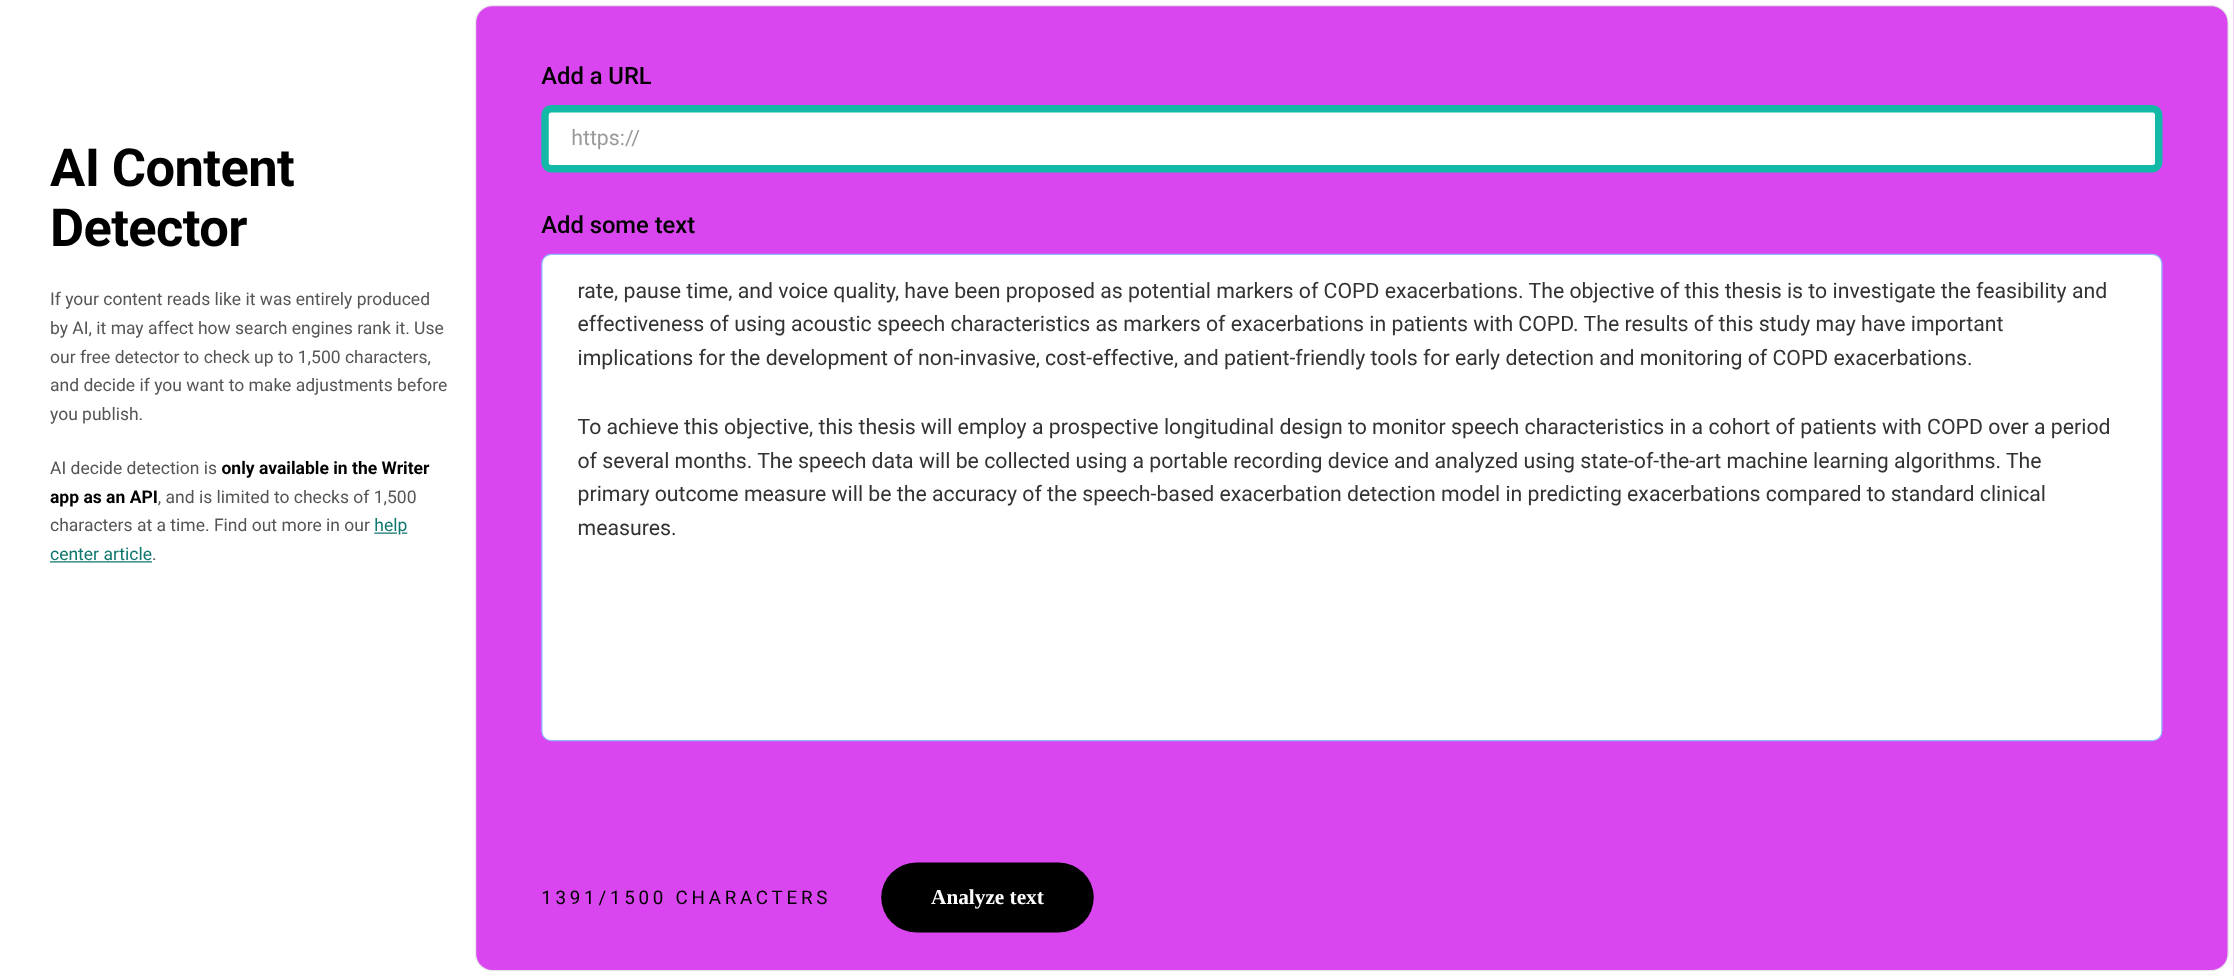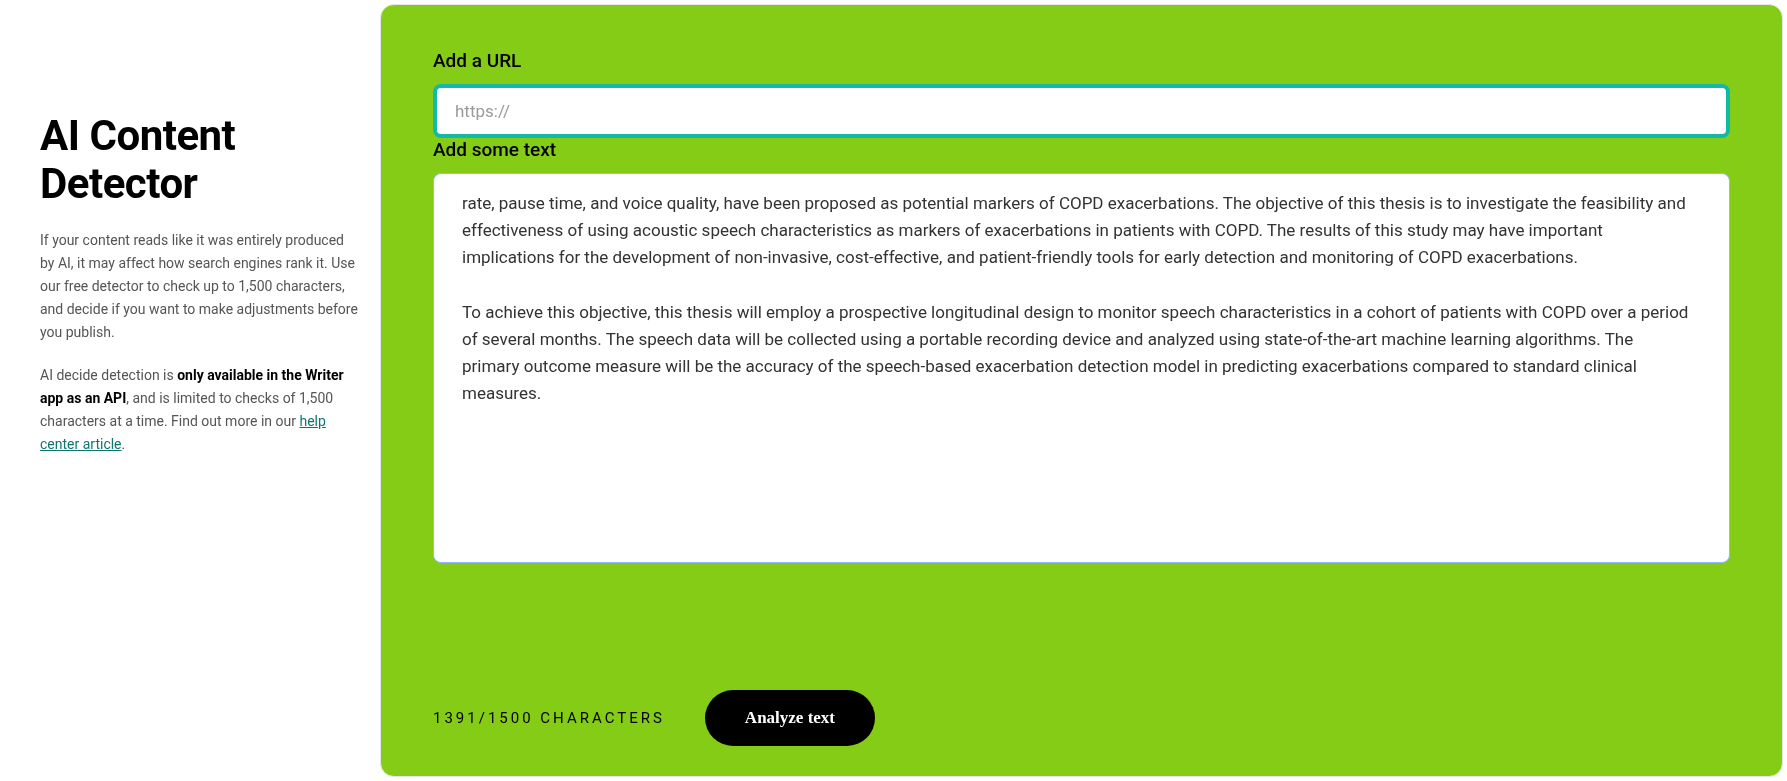--- a/index.html
+++ b/index.html
@@ -47,42 +47,43 @@
     color: #0f766e;
     text-decoration: underline;
   }
   .main-card {
     flex: 1;
     border: 1px solid #e5e5e5;
     border-radius: 14px;
     margin: 4px 4px 4px 0;
     display: flex;
     overflow: hidden;
-    background: #84cc16;
+    background: #d946ef;
   }
   .center-panel {
     flex: 1;
     padding: 44px 52px 30px 52px;
     display: flex;
     flex-direction: column;
   }
   .field-label {
     font-size: 19px;
     font-weight: 500;
     margin-bottom: 12px;
     color: #000;
   }
   .url-input {
     width: 100%;
     height: 54px;
-    border: 4px solid #14b8a6;
+    border: 6px solid #14b8a6;
     border-radius: 8px;
     padding: 0 18px;
     font-size: 17px;
     color: #333;
+    margin-bottom: 30px;
     font-family: inherit;
   }
   .url-input::placeholder {
     color: #9a9a9a;
   }
   .textarea-wrapper {
     position: relative;
     flex: 1;
     min-height: 0;
   }

